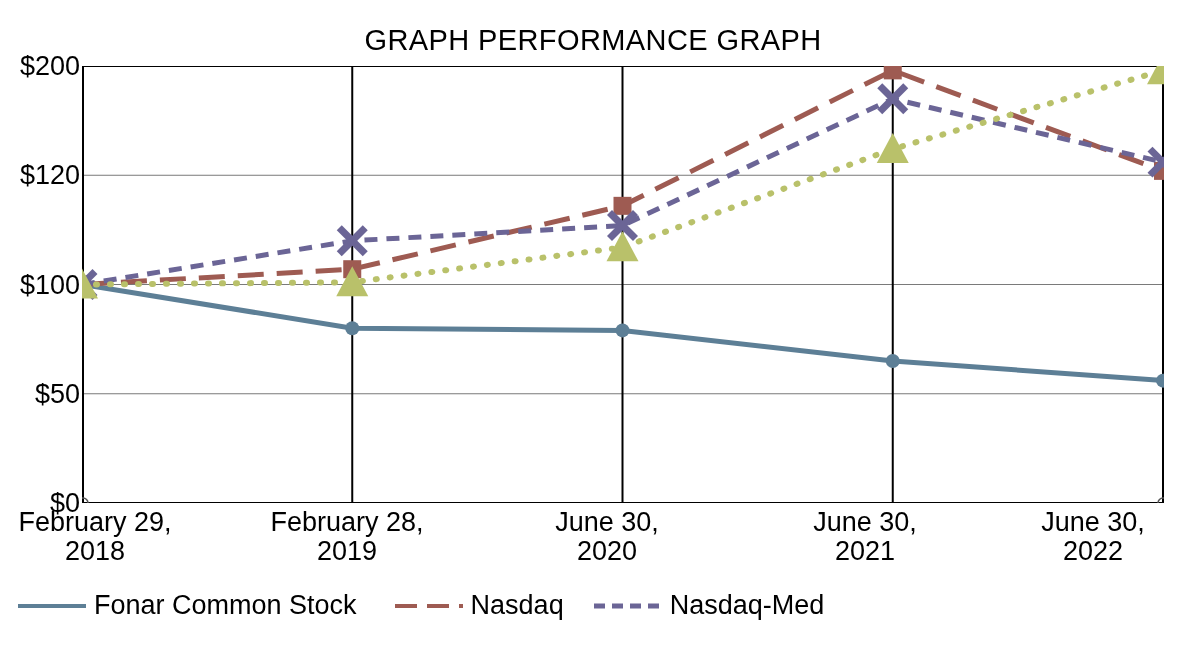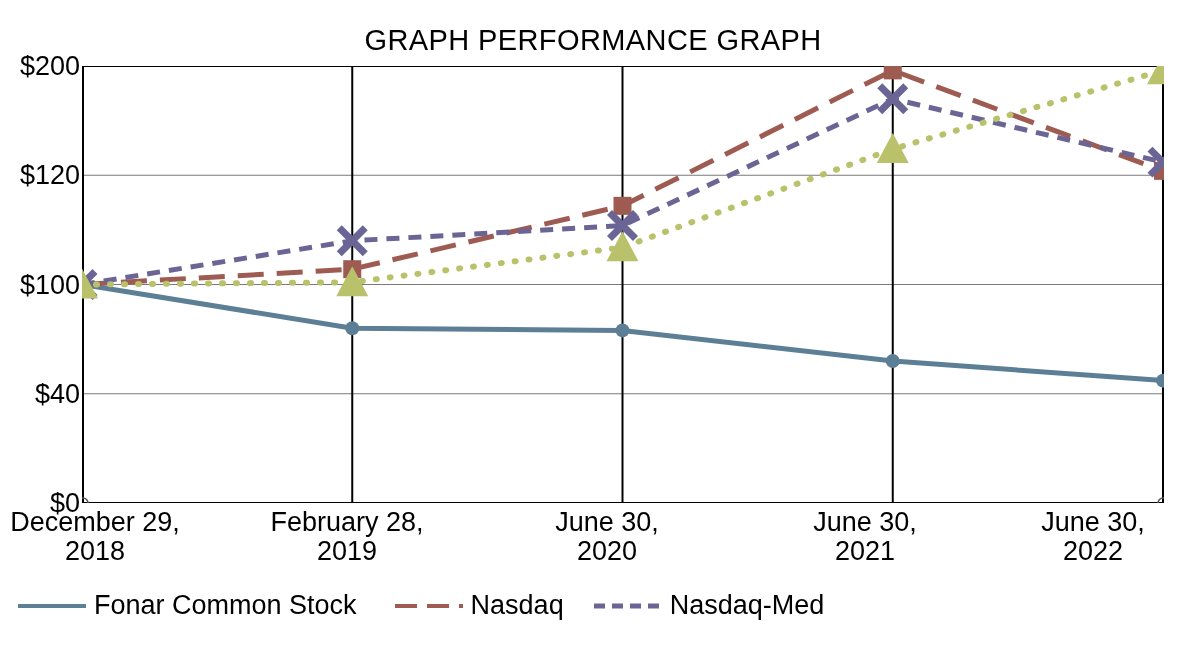--- a/index.html
+++ b/index.html
@@ -31,26 +31,26 @@
 <body>
 
 <div id="stage">
 
   <div id="chart-title">GRAPH PERFORMANCE GRAPH</div>
 
   <div id="y-axis-labels">
     <div class="ylabel" style="top:66px;">$200</div>
     <div class="ylabel" style="top:175px;">$120</div>
     <div class="ylabel" style="top:285px;">$100</div>
-    <div class="ylabel" style="top:394px;">$40</div>
+    <div class="ylabel" style="top:394px;">$50</div>
     <div class="ylabel" style="top:503px;">$0</div>
   </div>
 
   <div id="x-axis-labels">
-    <div class="xlabel" style="left:0px;   top:508px; width:190px;">December 29,
+    <div class="xlabel" style="left:0px;   top:508px; width:190px;">February 29,
 2018</div>
     <div class="xlabel" style="left:252px; top:508px; width:190px;">February 28,
 2019</div>
     <div class="xlabel" style="left:512px; top:508px; width:190px;">June 30,
 2020</div>
     <div class="xlabel" style="left:770px; top:508px; width:190px;">June 30,
 2021</div>
     <div class="xlabel" style="left:1000px;top:508px; width:186px;">June 30,
 2022</div>
   </div>

